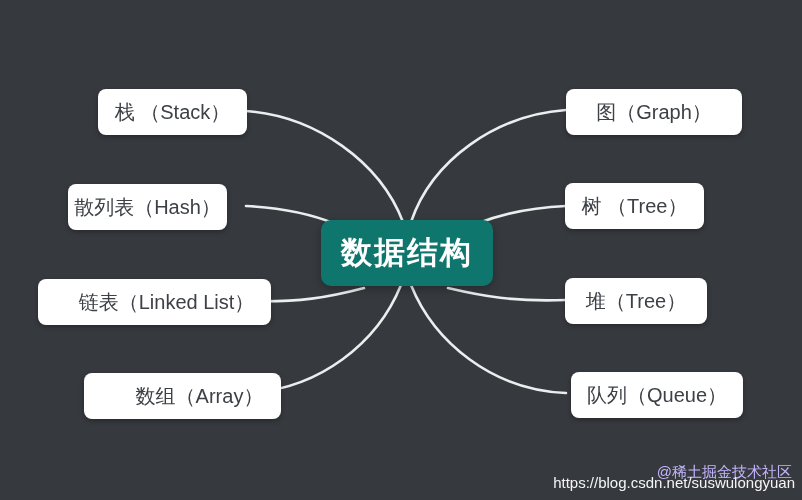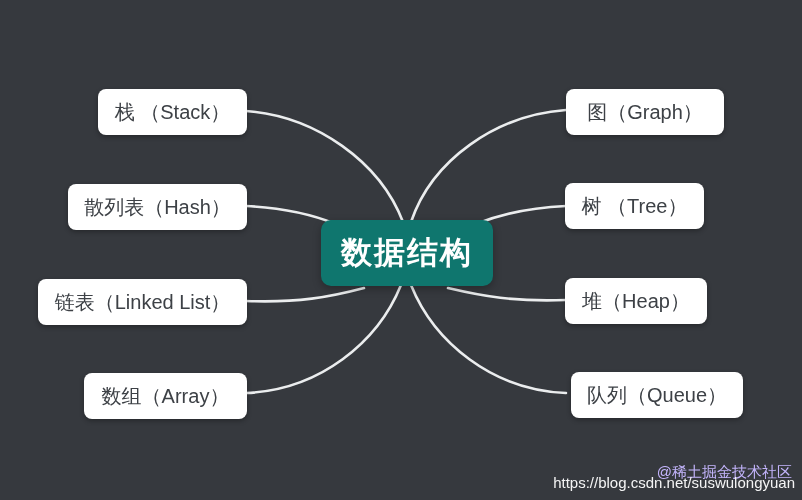--- a/index.html
+++ b/index.html
@@ -36,25 +36,25 @@
     background:#0f766e;
     color:#ffffff;
     font-size:31px;
     font-weight:600;
     letter-spacing:2px;
     border-radius:10px;
     box-shadow:0 3px 8px rgba(0,0,0,0.28);
   }
   
   .n-stack  { left:98px;  top:89px;  width:149px; }
-  .n-hash   { left:68px;  top:184px; width:179px; }
-  .n-linked { left:38px;  top:279px; width:209px; }
-  .n-array  { left:84px;  top:373px; width:163px; }
+  .n-hash   { left:68px;  top:184px; width:159px; }
+  .n-linked { left:38px;  top:279px; width:209px;padding-left:24px; }
+  .n-array  { left:84px;  top:373px; width:163px;padding-left:34px; }
   
-  .n-graph  { left:566px; top:89px;  width:158px; }
+  .n-graph  { left:566px; top:89px;  width:176px; }
   .n-tree   { left:565px; top:183px; width:139px; }
   .n-heap   { left:565px; top:278px; width:142px; }
   .n-queue  { left:565px; top:372px; width:172px;margin-left:6px; }
   
   .n-root   { left:321px; top:220px; width:172px; height:66px; }
 
   .wm { position:absolute; pointer-events:none; }
   .wm-community {
     right:10px; bottom:18px;
     font-size:15px;
@@ -83,21 +83,21 @@
     <path d="M 566,393 C 492,390 434,342 411,285"></path>
   </svg>
 
   <div class="node leaf n-stack">栈 （Stack）</div>
   <div class="node leaf n-hash">散列表（Hash）</div>
   <div class="node leaf n-linked">链表（Linked List）</div>
   <div class="node leaf n-array">数组（Array）</div>
 
   <div class="node leaf n-graph">图（Graph）</div>
   <div class="node leaf n-tree">树 （Tree）</div>
-  <div class="node leaf n-heap">堆（Heap）</div>
+  <div class="node leaf n-heap">堆（Tree）</div>
   <div class="node leaf n-queue">队列（Queue）</div>
 
   <div class="node root n-root">数据结构</div>
 
   <div class="wm wm-community">@稀土掘金技术社区</div>
   <div class="wm wm-url">https://blog.csdn.net/suswulongyuan</div>
 
 </div>
 
 </body></html>

